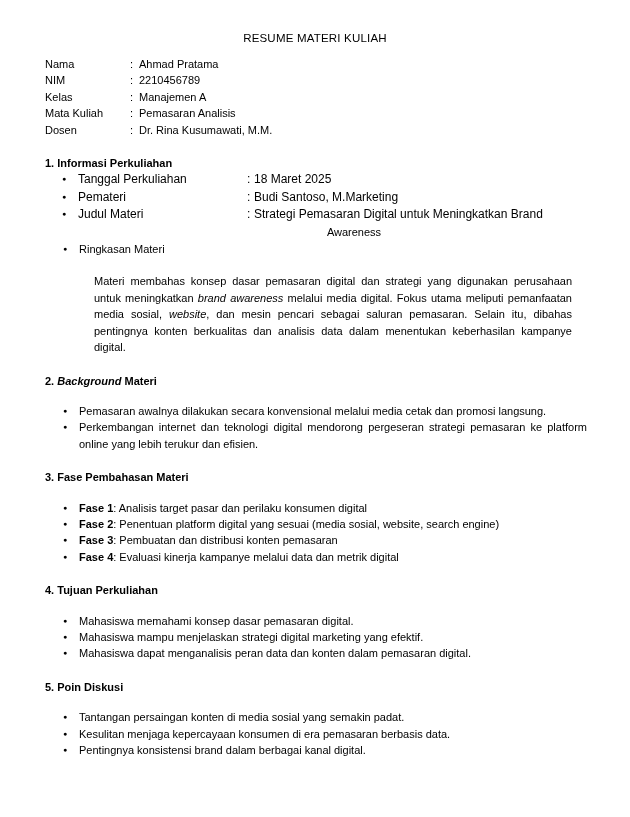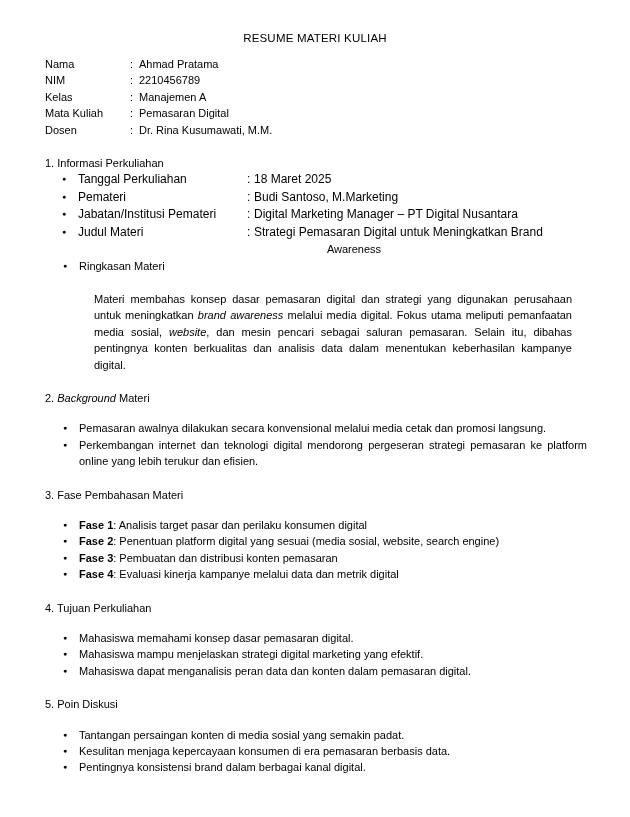--- a/index.html
+++ b/index.html
@@ -49,21 +49,21 @@
     width: 85px;
     padding-left: 45px;
   }
   .meta .m-sep {
     width: 9px;
   }
 
   
   .sec-head {
     font-size: 11px;
-    font-weight: normal;
+    font-weight: bold;
     margin: 0;
     padding: 0 0 0 45px;
     line-height: 16.4px;
   }
   .sec-head .ital {
     font-style: italic;
     margin-top: 18px;
   }
   .gap-head { margin-top: 17px; }
   .gap-after { height: 13px; }
@@ -163,21 +163,21 @@
         <td class="m-value">2210456789</td>
       </tr>
       <tr>
         <td class="m-label">Kelas</td>
         <td class="m-sep">:</td>
         <td class="m-value">Manajemen A</td>
       </tr>
       <tr>
         <td class="m-label">Mata Kuliah</td>
         <td class="m-sep">:</td>
-        <td class="m-value">Pemasaran Digital</td>
+        <td class="m-value">Pemasaran Analisis</td>
       </tr>
       <tr>
         <td class="m-label">Dosen</td>
         <td class="m-sep">:</td>
         <td class="m-value">Dr. Rina Kusumawati, M.M.</td>
       </tr>
     </tbody>
   </table>
 
   <div class="sec-head gap-head">1. Informasi Perkuliahan</div>
@@ -191,26 +191,20 @@
         <td class="i-val">18 Maret 2025</td>
       </tr>
       <tr>
         <td class="i-bullet bullet-dot"></td>
         <td class="i-label">Pemateri</td>
         <td class="i-sep">:</td>
         <td class="i-val">Budi Santoso, M.Marketing</td>
       </tr>
       <tr>
         <td class="i-bullet bullet-dot"></td>
-        <td class="i-label">Jabatan/Institusi Pemateri</td>
-        <td class="i-sep">:</td>
-        <td class="i-val">Digital Marketing Manager – PT Digital Nusantara</td>
-      </tr>
-      <tr>
-        <td class="i-bullet bullet-dot"></td>
         <td class="i-label">Judul Materi</td>
         <td class="i-sep">:</td>
         <td class="i-val">Strategi Pemasaran Digital untuk Meningkatkan Brand</td>
       </tr>
     </tbody>
   </table>
 
   <div class="cont-line">Awareness</div>
 
   <ul class="bl">

